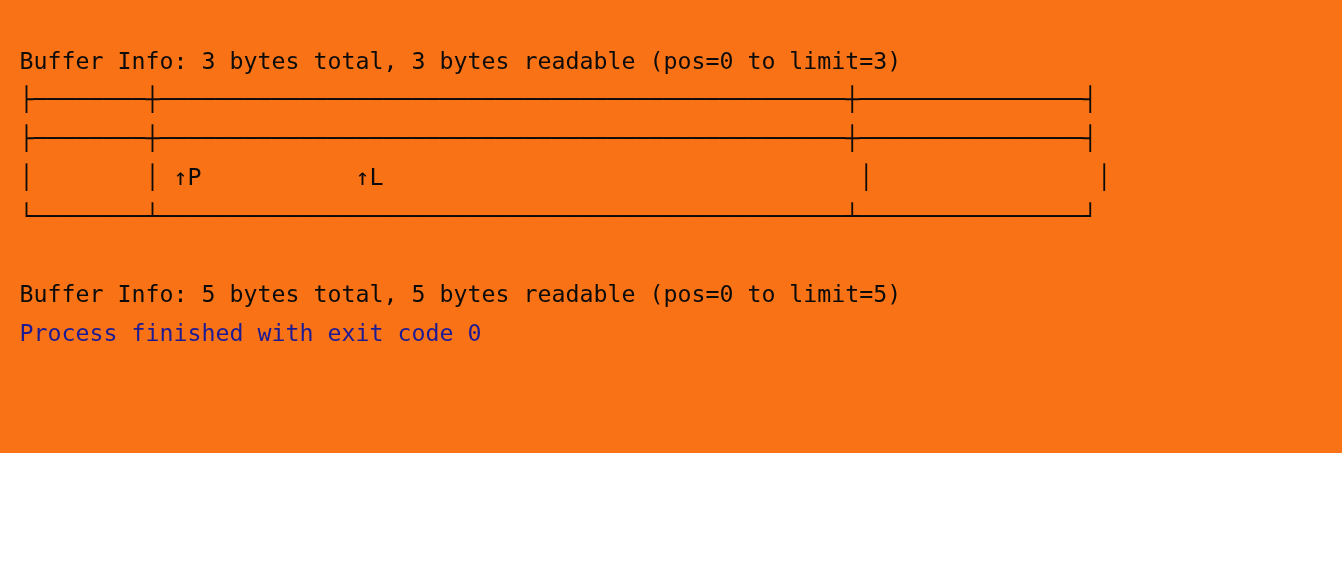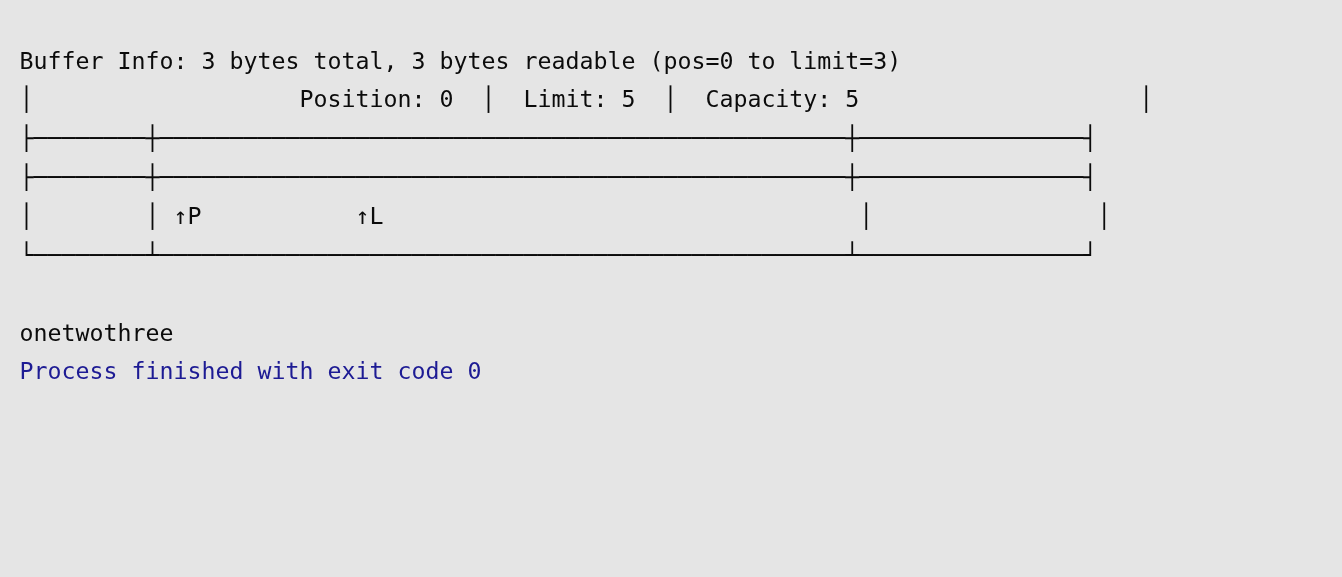--- a/index.html
+++ b/index.html
@@ -6,43 +6,42 @@
     margin: 0;
     padding: 0;
     background: #ffffff;
     width: 1342px;
     height: 577px;
     overflow: hidden;
   }
   .console {
     box-sizing: border-box;
     width: 1342px;
-    height: 577px;
+    height: 453px;
     padding: 41.5px 0 0 19.5px;
     font-family: "DejaVu Sans Mono", "Liberation Mono", monospace;
     font-size: 23.25px;
     line-height: 38.86px;
     color: #0b0b0b;
-    background: #e5e5e5;
+    background: #f97316;
   }
   .line {
     white-space: pre;
     min-height: 38.86px;
     letter-spacing: 0;
   }
   .line.sys {
     color: #1d1b94;
   }
 </style>
 </head>
 <body>
 
 <div class="console">
   <div class="line">Buffer Info: 3 bytes total, 3 bytes readable (pos=0 to limit=3)</div>
-  <div class="line">│                   Position: 0  │  Limit: 5  │  Capacity: 5                    │</div>
   <div class="line">├────────┼─────────────────────────────────────────────────┼────────────────┤</div>
   <div class="line">├────────┼─────────────────────────────────────────────────┼────────────────┤</div>
   <div class="line">│        │ ↑P           ↑L                                  │                │</div>
   <div class="line">└────────┴─────────────────────────────────────────────────┴────────────────┘</div>
   <div class="line"></div>
-  <div class="line">onetwothree</div>
+  <div class="line">Buffer Info: 5 bytes total, 5 bytes readable (pos=0 to limit=5)</div>
   <div class="line sys">Process finished with exit code 0</div>
 </div>
 
 </body></html>

